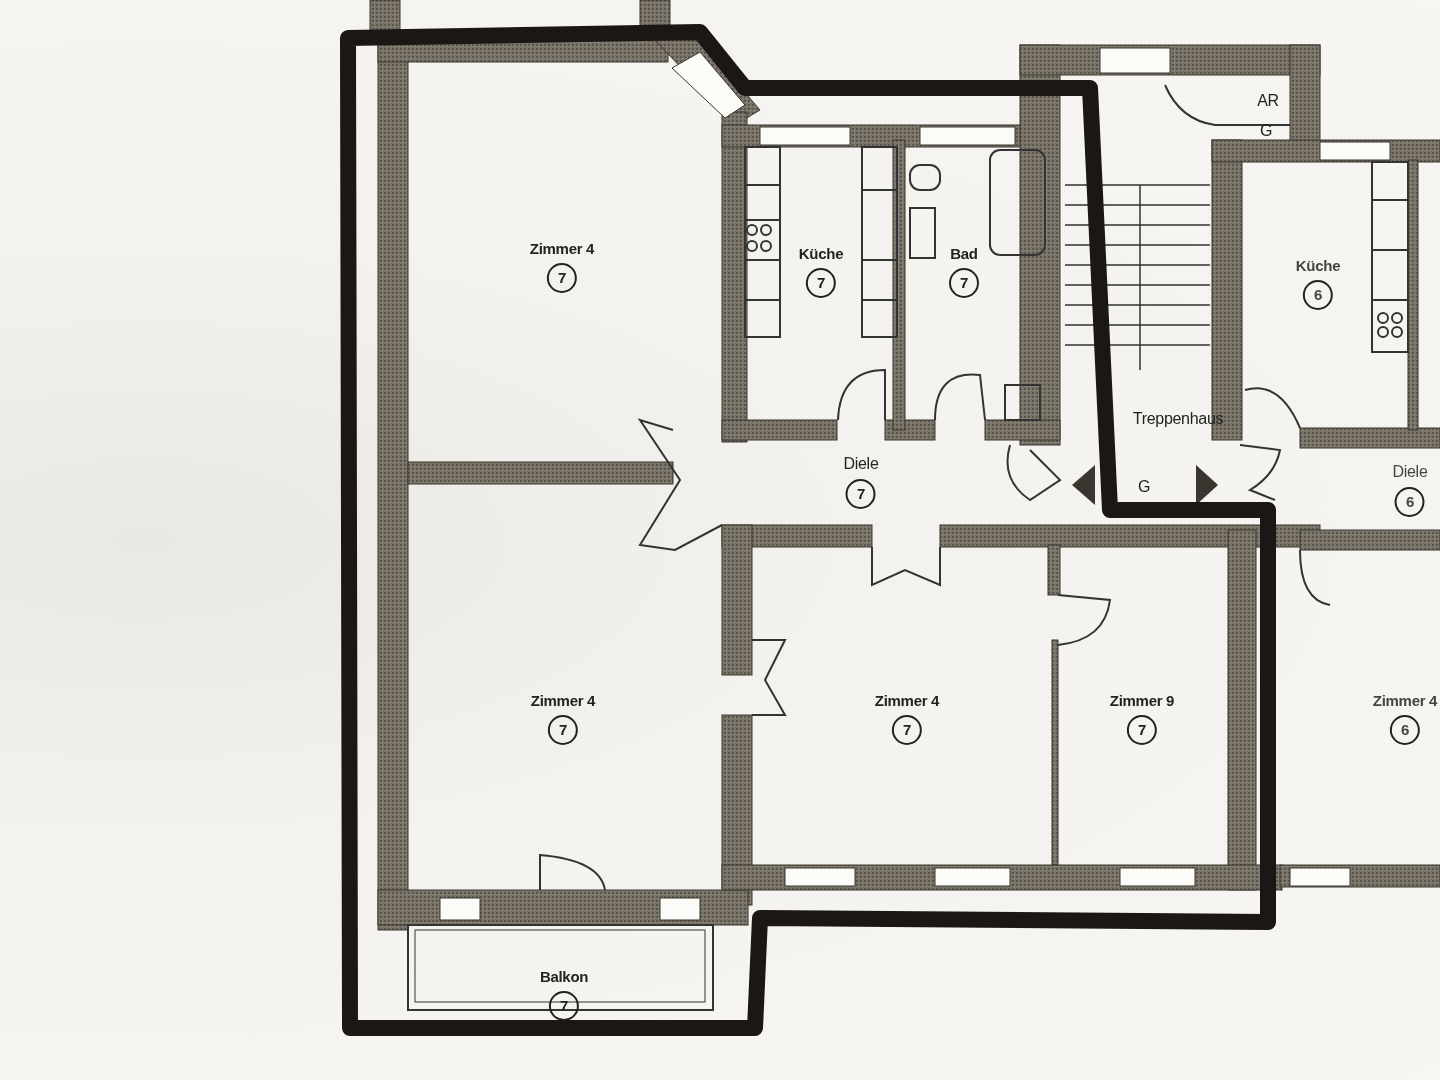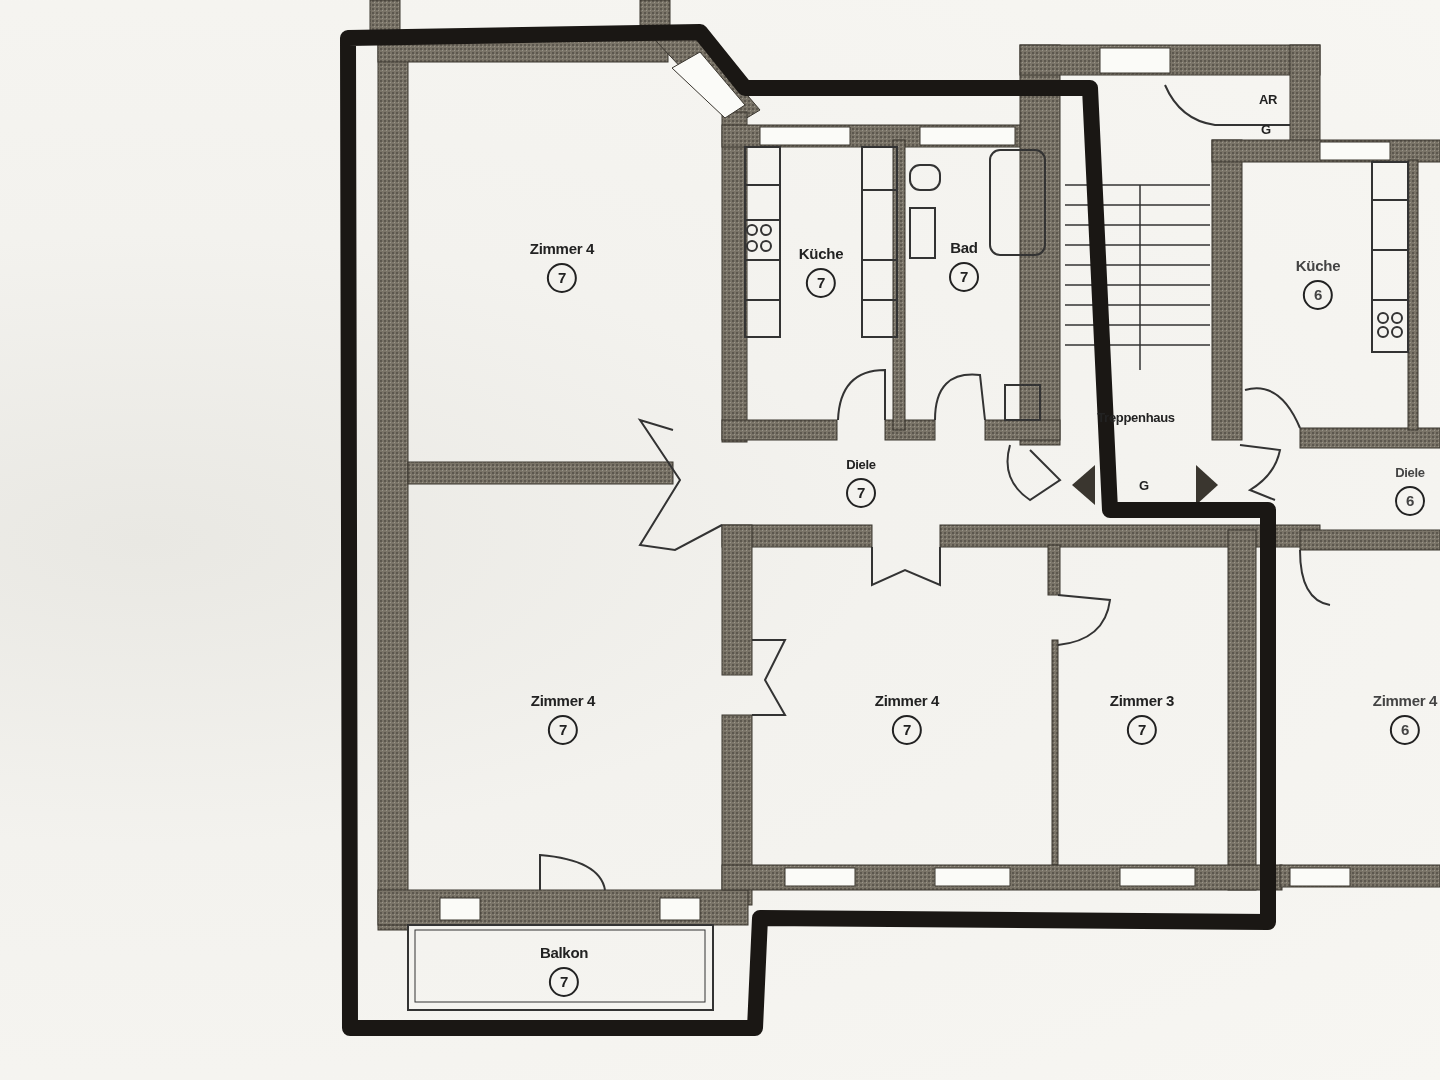--- a/index.html
+++ b/index.html
@@ -2,21 +2,21 @@
 <html><head>
 <meta charset="utf-8">
 <style>
   html, body { margin:0; padding:0; }
   body { width:1440px; height:1080px; overflow:hidden; background:#f4f3ef; font-family:"Liberation Sans", sans-serif; position:relative; }
   .paper { position:absolute; inset:0; background:
       radial-gradient(ellipse at 10% 50%, #e9e8e3 0%, #f3f2ee 40%, #f7f6f2 100%); }
   svg.plan { position:absolute; left:0; top:0; width:1440px; height:1080px; }
   .label { position:absolute; transform:translateX(-50%); text-align:center; color:#222; font-size:15px; font-weight:bold; letter-spacing:-0.3px; white-space:nowrap; }
   .label .circ { display:block; margin:6px auto 0; width:26px; height:26px; border:2.5px solid #222; border-radius:50%; line-height:26px; font-size:15px; font-weight:bold; }
-  .small { font-size:13px; font-weight:bold; }
+  .small { font-size:16px; font-weight:normal; }
   .ghost { color:#444; }
 </style>
 </head>
 <body>
 
 <div class="paper"></div>
 
 <svg class="plan" viewBox="0 0 1440 1080">
   <defs>
     <pattern id="hatch" width="4" height="4" patternUnits="userSpaceOnUse">
@@ -138,27 +138,27 @@
   </g>
 
   <polygon points="1072,485 1095,465 1095,505" fill="#3a362f"></polygon>
   <polygon points="1218,485 1196,465 1196,505" fill="#3a362f"></polygon>
 
   <path d="M348 38 L700 32 L745 88 L1090 88 L1110 510 L1268 510 L1268 922 L760 918 L755 1028 L350 1028 Z" fill="none" stroke="#1a1714" stroke-width="16" stroke-linejoin="round"></path>
 </svg>
 
 <div class="label" style="left:562px;top:240px"><span>Zimmer 4</span><span class="circ">7</span></div>
 <div class="label" style="left:821px;top:245px"><span>Küche</span><span class="circ">7</span></div>
-<div class="label" style="left:964px;top:239px"><span>Bad</span><span class="circ">7</span></div>
+<div class="label" style="left:964px;top:245px"><span>Bad</span><span class="circ">7</span></div>
 <div class="label" style="left:861px;top:455px"><span class="small">Diele</span><span class="circ">7</span></div>
 <div class="label" style="left:563px;top:692px"><span>Zimmer 4</span><span class="circ">7</span></div>
 <div class="label" style="left:907px;top:692px"><span>Zimmer 4</span><span class="circ">7</span></div>
-<div class="label" style="left:1142px;top:692px"><span>Zimmer 3</span><span class="circ">7</span></div>
-<div class="label" style="left:564px;top:944px"><span>Balkon</span><span class="circ">7</span></div>
+<div class="label" style="left:1142px;top:692px"><span>Zimmer 9</span><span class="circ">7</span></div>
+<div class="label" style="left:564px;top:968px"><span>Balkon</span><span class="circ">7</span></div>
 
 <div class="label ghost" style="left:1318px;top:257px"><span>Küche</span><span class="circ">6</span></div>
 <div class="label ghost" style="left:1410px;top:463px"><span class="small">Diele</span><span class="circ">6</span></div>
 <div class="label ghost" style="left:1405px;top:692px"><span>Zimmer 4</span><span class="circ">6</span></div>
 
-<div class="label small" style="left:1136px;top:410px">Treppenhaus</div>
+<div class="label small" style="left:1178px;top:410px">Treppenhaus</div>
 <div class="label small" style="left:1268px;top:92px">AR</div>
 <div class="label small" style="left:1266px;top:122px">G</div>
 <div class="label small" style="left:1144px;top:478px">G</div>
 
 </body></html>

